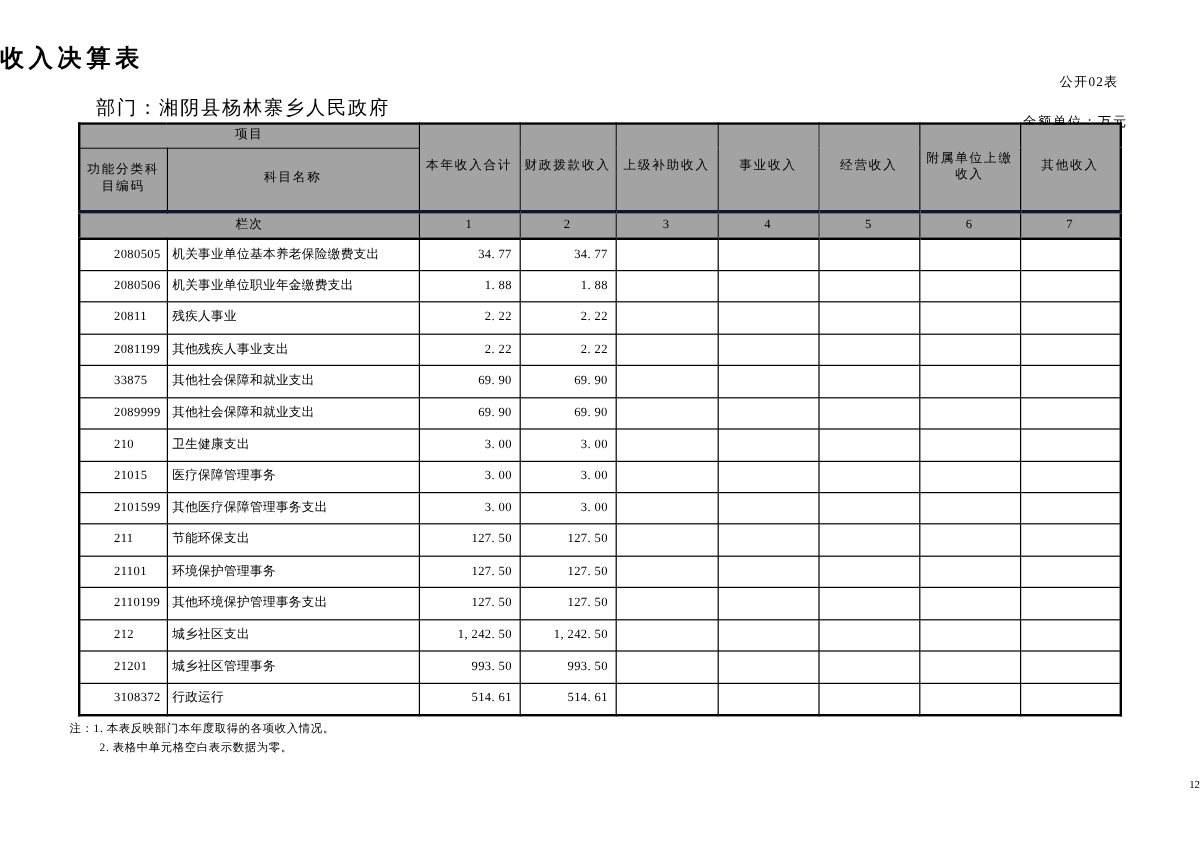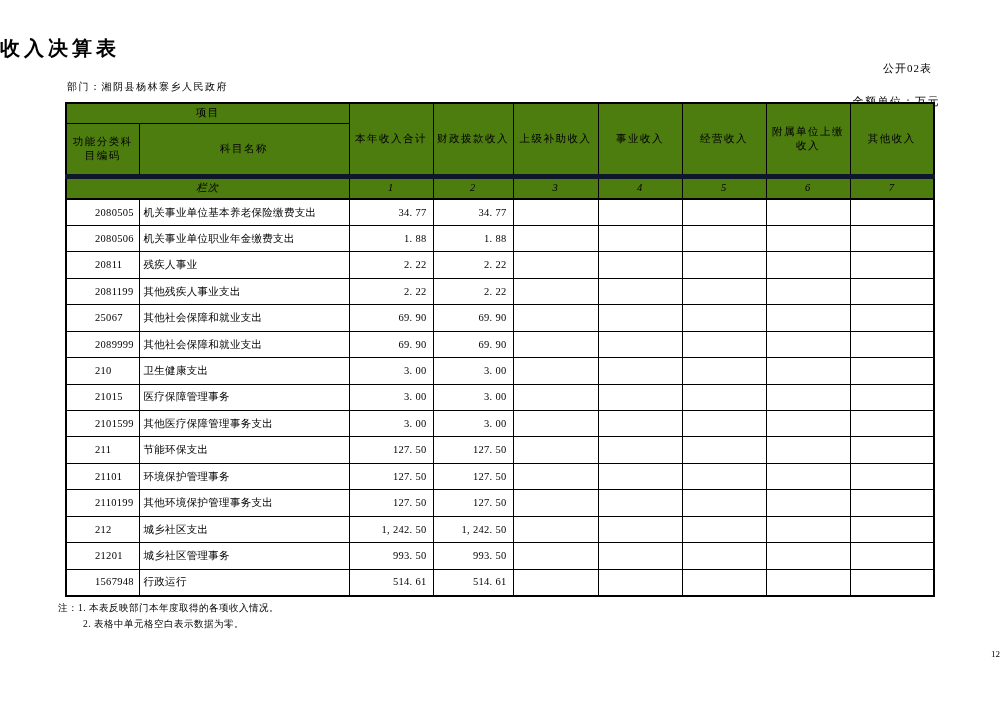--- a/index.html
+++ b/index.html
@@ -5,40 +5,40 @@
   html,body{margin:0;padding:0;background:#fff;}
   .sheet{
     position:relative;width:1000px;height:706px;background:#ffffff;
     font-family:"Liberation Serif","DejaVu Serif",serif;color:#000;overflow:hidden;
   }
   .title{
     position:absolute;top:35px;left:0;width:100%;
     font-size:20px;letter-spacing:4px;font-weight:600;
   }
   .doc-label{position:absolute;top:61px;right:68px;font-size:11px;letter-spacing:1px;}
-  .dept{position:absolute;top:80px;left:67px;font-size:10px;letter-spacing:1.5px;}
+  .dept{position:absolute;top:80px;left:80px;font-size:16px;letter-spacing:1.5px;}
   .unit{position:absolute;top:80px;right:60px;font-size:11px;letter-spacing:1.5px;margin-top:14px;}
 
   table.income-table{
     position:absolute;top:102px;left:65px;width:868px;
     border-collapse:collapse;table-layout:fixed;
     border:2px solid #000;
   }
   .income-table th,.income-table td{
     border:1px solid #000;vertical-align:middle;overflow:hidden;
     padding:0;line-height:1.3;
   }
   .income-table thead th{
-    background:#4d7c0f;font-weight:normal;font-size:10.5px;
+    background:#a3a3a3;font-weight:normal;font-size:10.5px;
     text-align:center;white-space:pre-line;letter-spacing:1.5px;padding:0 1px;
   }
   tr.h1{height:20px;}
   tr.h2{height:53px;}
   tr.h3{height:23px;}
-  tr.h3 th{border-top:5px solid #0f172a;border-bottom:2px solid #000;letter-spacing:1px;font-style:italic;}
+  tr.h3 th{border-top:3px solid #0f172a;border-bottom:2px solid #000;letter-spacing:1px;}
   .income-table tbody tr{height:26.45px;}
   .income-table tbody td{font-size:10.5px;letter-spacing:0.3px;}
   td.code{text-align:left;padding-left:28px;letter-spacing:0.5px;}
   td.name{text-align:left;padding-left:4px;}
   td.num{text-align:right;padding-right:6px;}
 
   .notes{position:absolute;top:601px;left:58px;font-size:9.5px;letter-spacing:0.5px;line-height:15.5px;}
   .note2{margin-left:25px;}
   .page-num{position:absolute;top:649px;left:0;width:100%;text-align:right;font-size:9px;}
 </style>
@@ -131,21 +131,21 @@
           <td class="name">其他残疾人事业支出</td>
           <td class="num">2. 22</td>
           <td class="num">2. 22</td>
           <td class="num"></td>
           <td class="num"></td>
           <td class="num"></td>
           <td class="num"></td>
           <td class="num"></td>
         </tr>
         <tr>
-          <td class="code">25067</td>
+          <td class="code">33875</td>
           <td class="name">其他社会保障和就业支出</td>
           <td class="num">69. 90</td>
           <td class="num">69. 90</td>
           <td class="num"></td>
           <td class="num"></td>
           <td class="num"></td>
           <td class="num"></td>
           <td class="num"></td>
         </tr>
         <tr>
@@ -241,21 +241,21 @@
           <td class="name">城乡社区管理事务</td>
           <td class="num">993. 50</td>
           <td class="num">993. 50</td>
           <td class="num"></td>
           <td class="num"></td>
           <td class="num"></td>
           <td class="num"></td>
           <td class="num"></td>
         </tr>
         <tr>
-          <td class="code">1567948</td>
+          <td class="code">3108372</td>
           <td class="name">行政运行</td>
           <td class="num">514. 61</td>
           <td class="num">514. 61</td>
           <td class="num"></td>
           <td class="num"></td>
           <td class="num"></td>
           <td class="num"></td>
           <td class="num"></td>
         </tr>
       </tbody>

